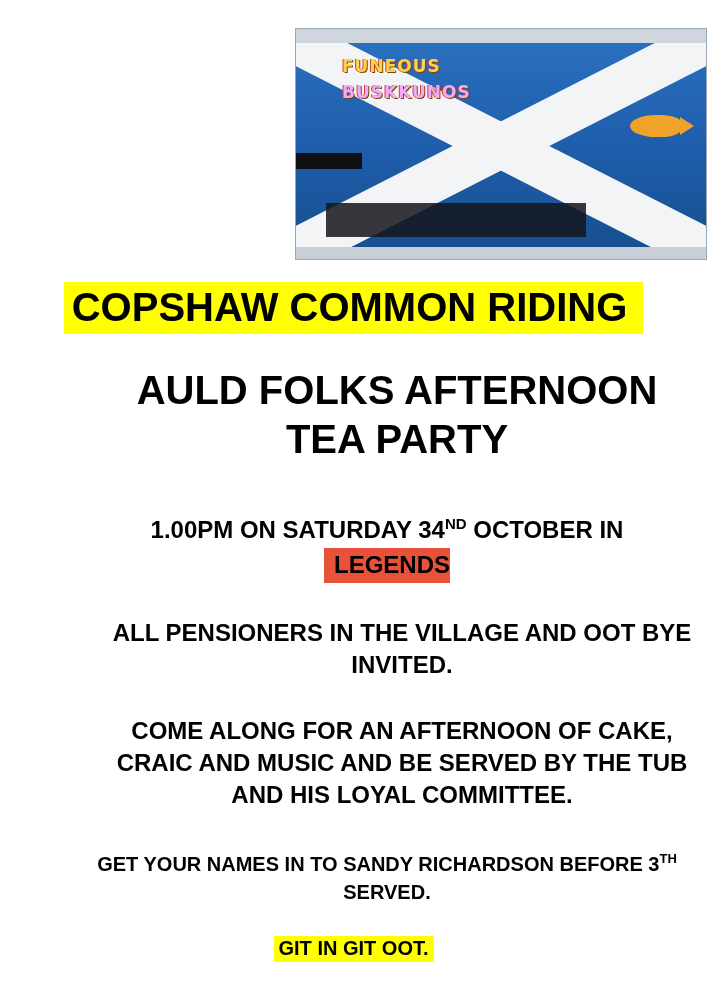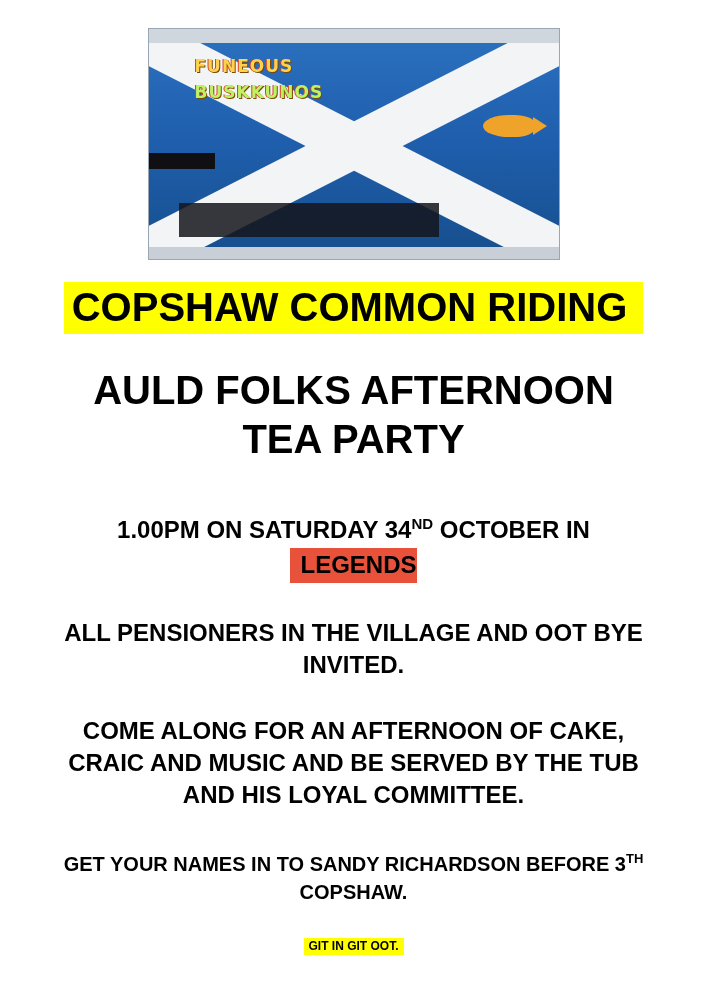--- a/index.html
+++ b/index.html
@@ -14,21 +14,21 @@
     color: #000000;
     overflow: hidden;
   }
   .poster {
     position: relative;
     width: 707px;
     height: 1000px;
     background: #ffffff;
     display: flex;
     flex-direction: column;
-    align-items: center;
+    align-items: flex-end;
   }
 
   
   .photo {
     position: relative;
     width: 410px;
     height: 230px;
     margin-top: 28px;
     background: #1d5fa8;
     overflow: hidden;
@@ -78,21 +78,21 @@
     font-family: "DejaVu Sans", sans-serif;
     font-weight: bold;
     font-size: 17px;
     line-height: 26px;
     letter-spacing: 1px;
     color: #ffd24d;
     text-shadow: 1px 1px 0 #7a4a00, -1px 0 0 #d63b2f;
     z-index: 4;
   }
   .photo .banner-text span:nth-child(2n) { color: #ff6f4d; }
-  .photo .banner-text span:nth-child(3n) { color: #bef264; }
+  .photo .banner-text span:nth-child(3n) { color: #f0abfc; }
   .photo .banner-text span:nth-child(5n) { color: #9bff6f; }
   .photo .fish {
     position: absolute;
     right: 24px;
     top: 86px;
     width: 52px;
     height: 22px;
     background: #f0a32a;
     border-radius: 50% 40% 40% 50%;
     z-index: 4;
@@ -192,21 +192,21 @@
   .para.small sup { font-size: 13px; }
 
   .closing-wrap {
     margin-top: 30px;
     text-align: center;
     width: 100%;
   }
   .closing {
     display: inline-block;
     background: #ffff00;
-    font-size: 12px;
+    font-size: 20px;
     font-weight: bold;
     padding: 1px 5px 2px 5px;
   }
 </style>
 </head>
 <body>
 
 <div class="poster">
 
   <div class="photo">
@@ -239,20 +239,20 @@
     <span>1.00PM ON SATURDAY 34</span><sup>ND</sup><span> OCTOBER IN</span>
     <br>
     <span class="venue">LEGENDS</span>
   </div>
 
   <div class="para">ALL PENSIONERS IN THE VILLAGE AND OOT BYE INVITED.</div>
 
   <div class="para">COME ALONG FOR AN AFTERNOON OF CAKE, CRAIC AND MUSIC AND BE SERVED BY THE TUB AND HIS LOYAL COMMITTEE.</div>
 
   <div class="para small">
-    <span>GET YOUR NAMES IN TO SANDY RICHARDSON BEFORE 3</span><sup>TH</sup><span> COPSHAW.</span>
+    <span>GET YOUR NAMES IN TO SANDY RICHARDSON BEFORE 3</span><sup>TH</sup><span> SERVED.</span>
   </div>
 
   <div class="closing-wrap">
     <span class="closing">GIT IN GIT OOT.</span>
   </div>
 
 </div>
 
 </body></html>

